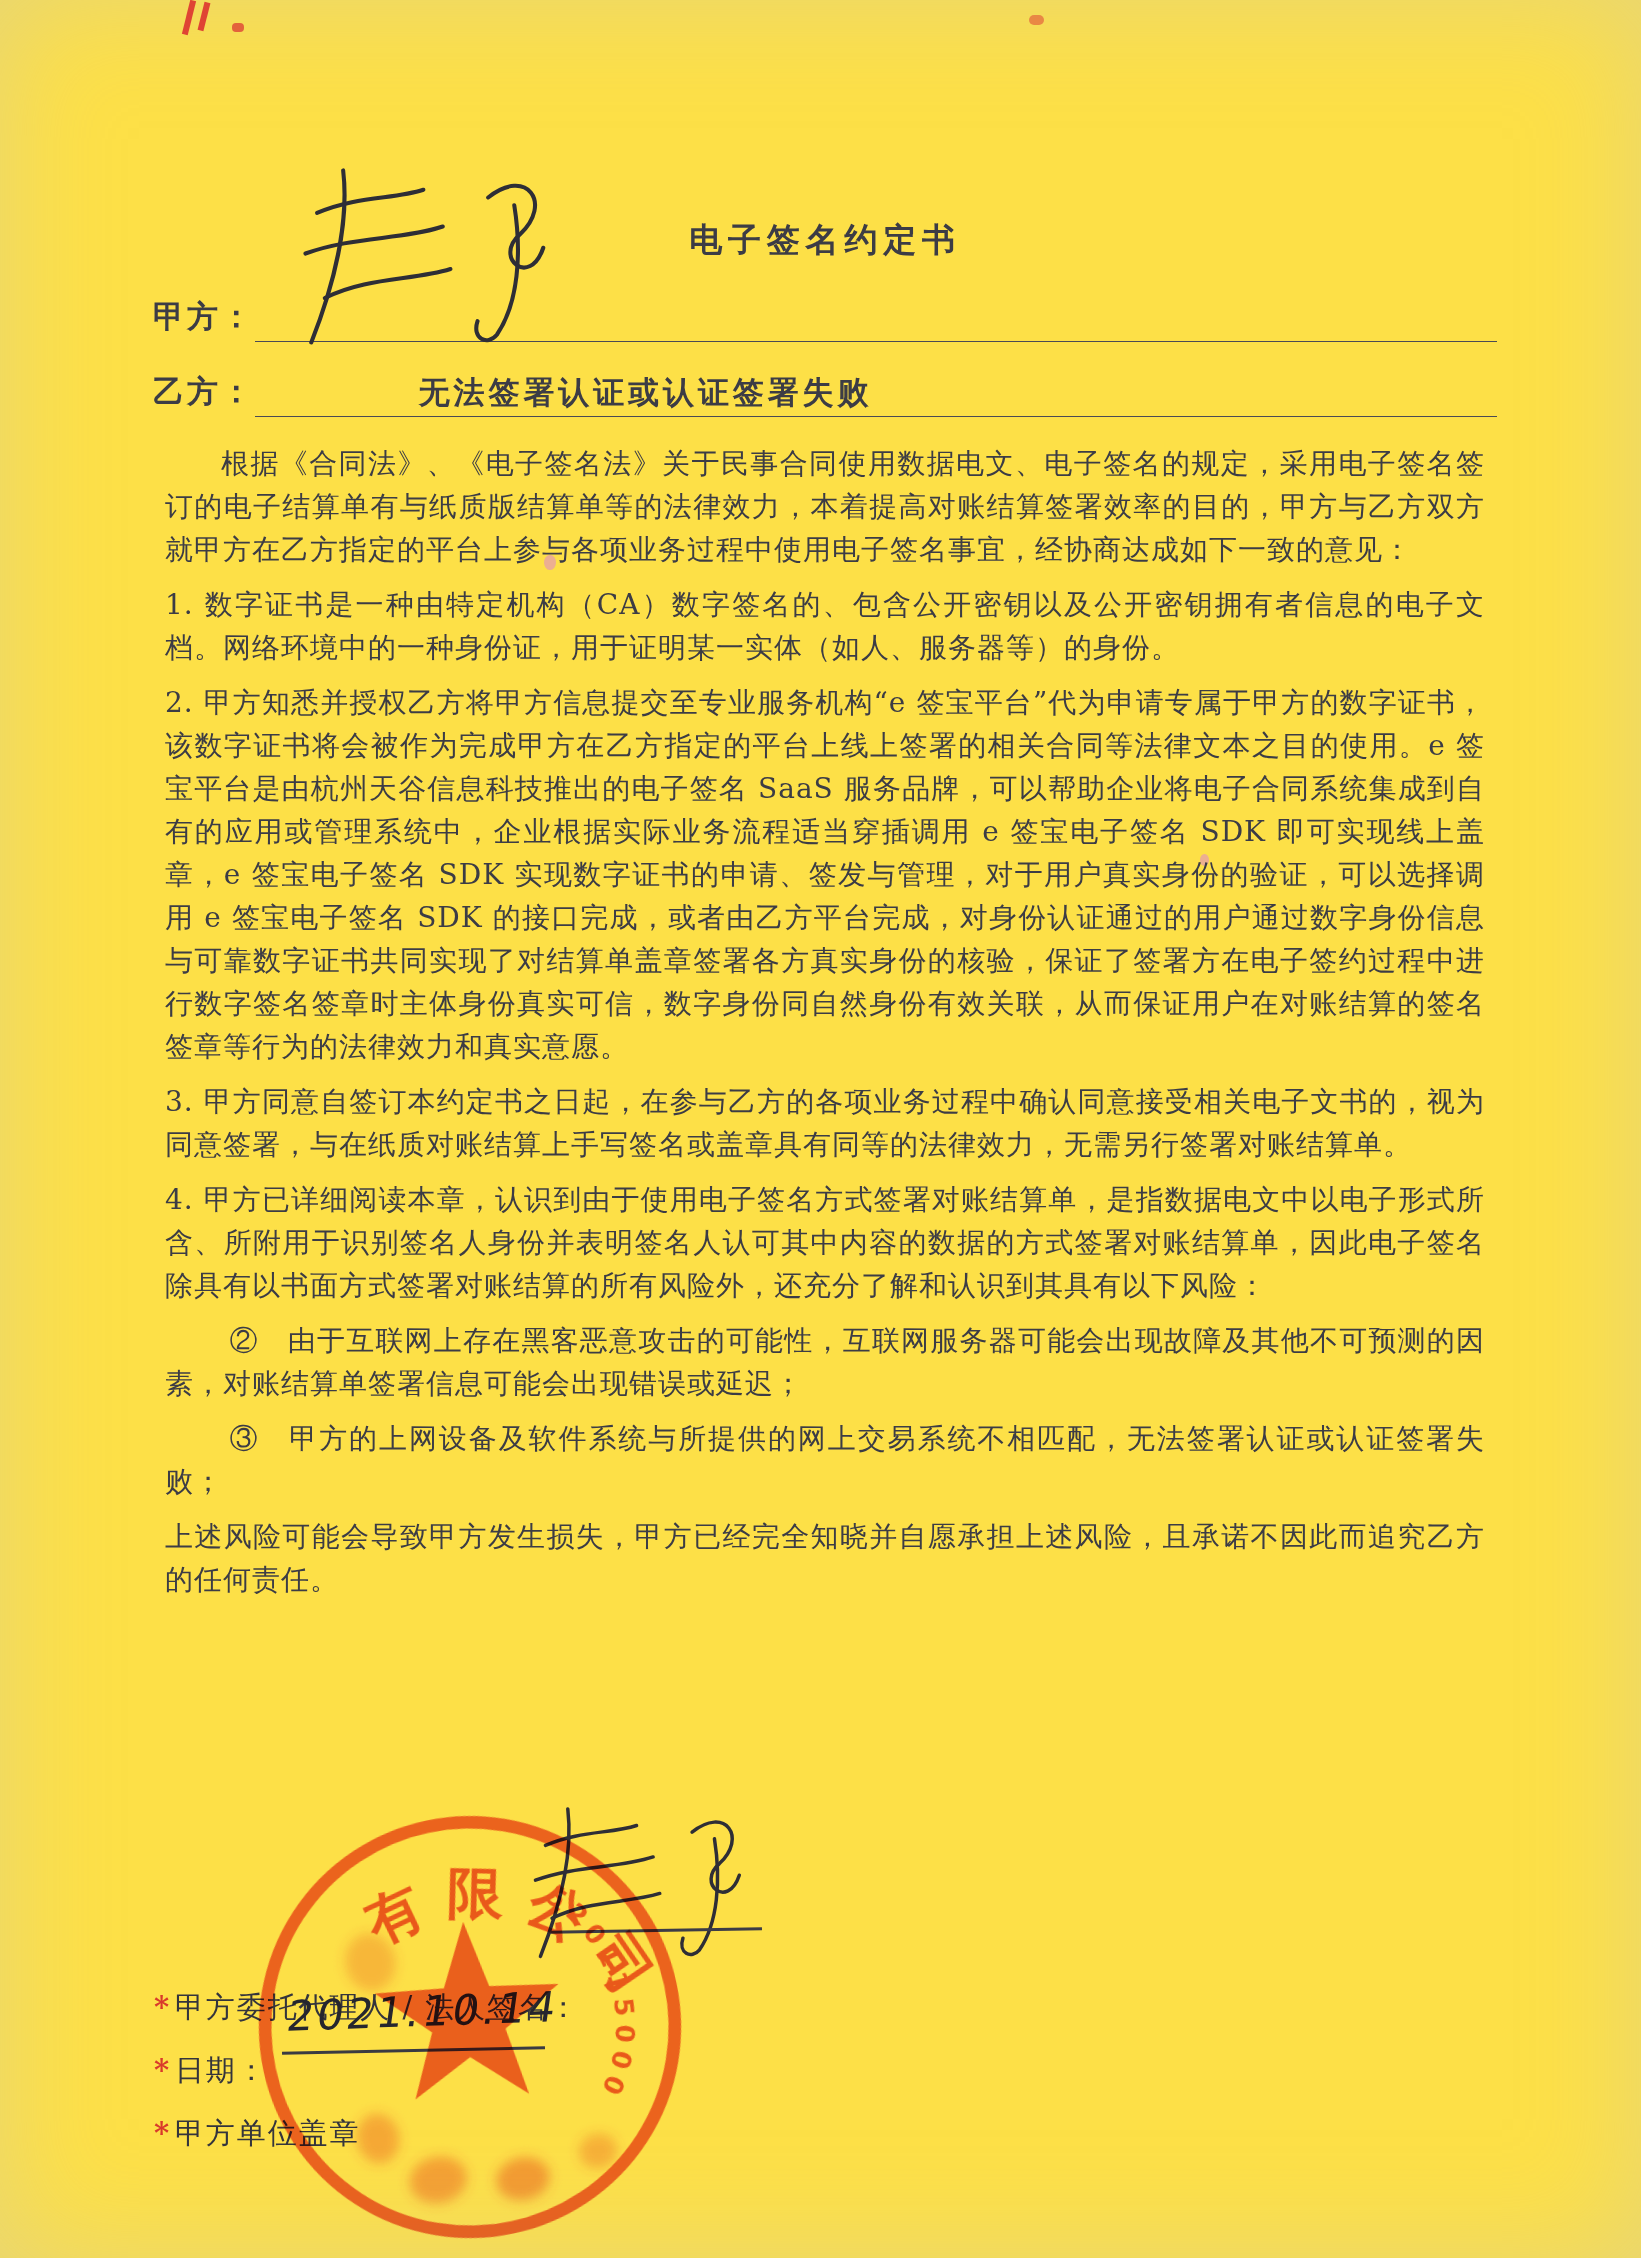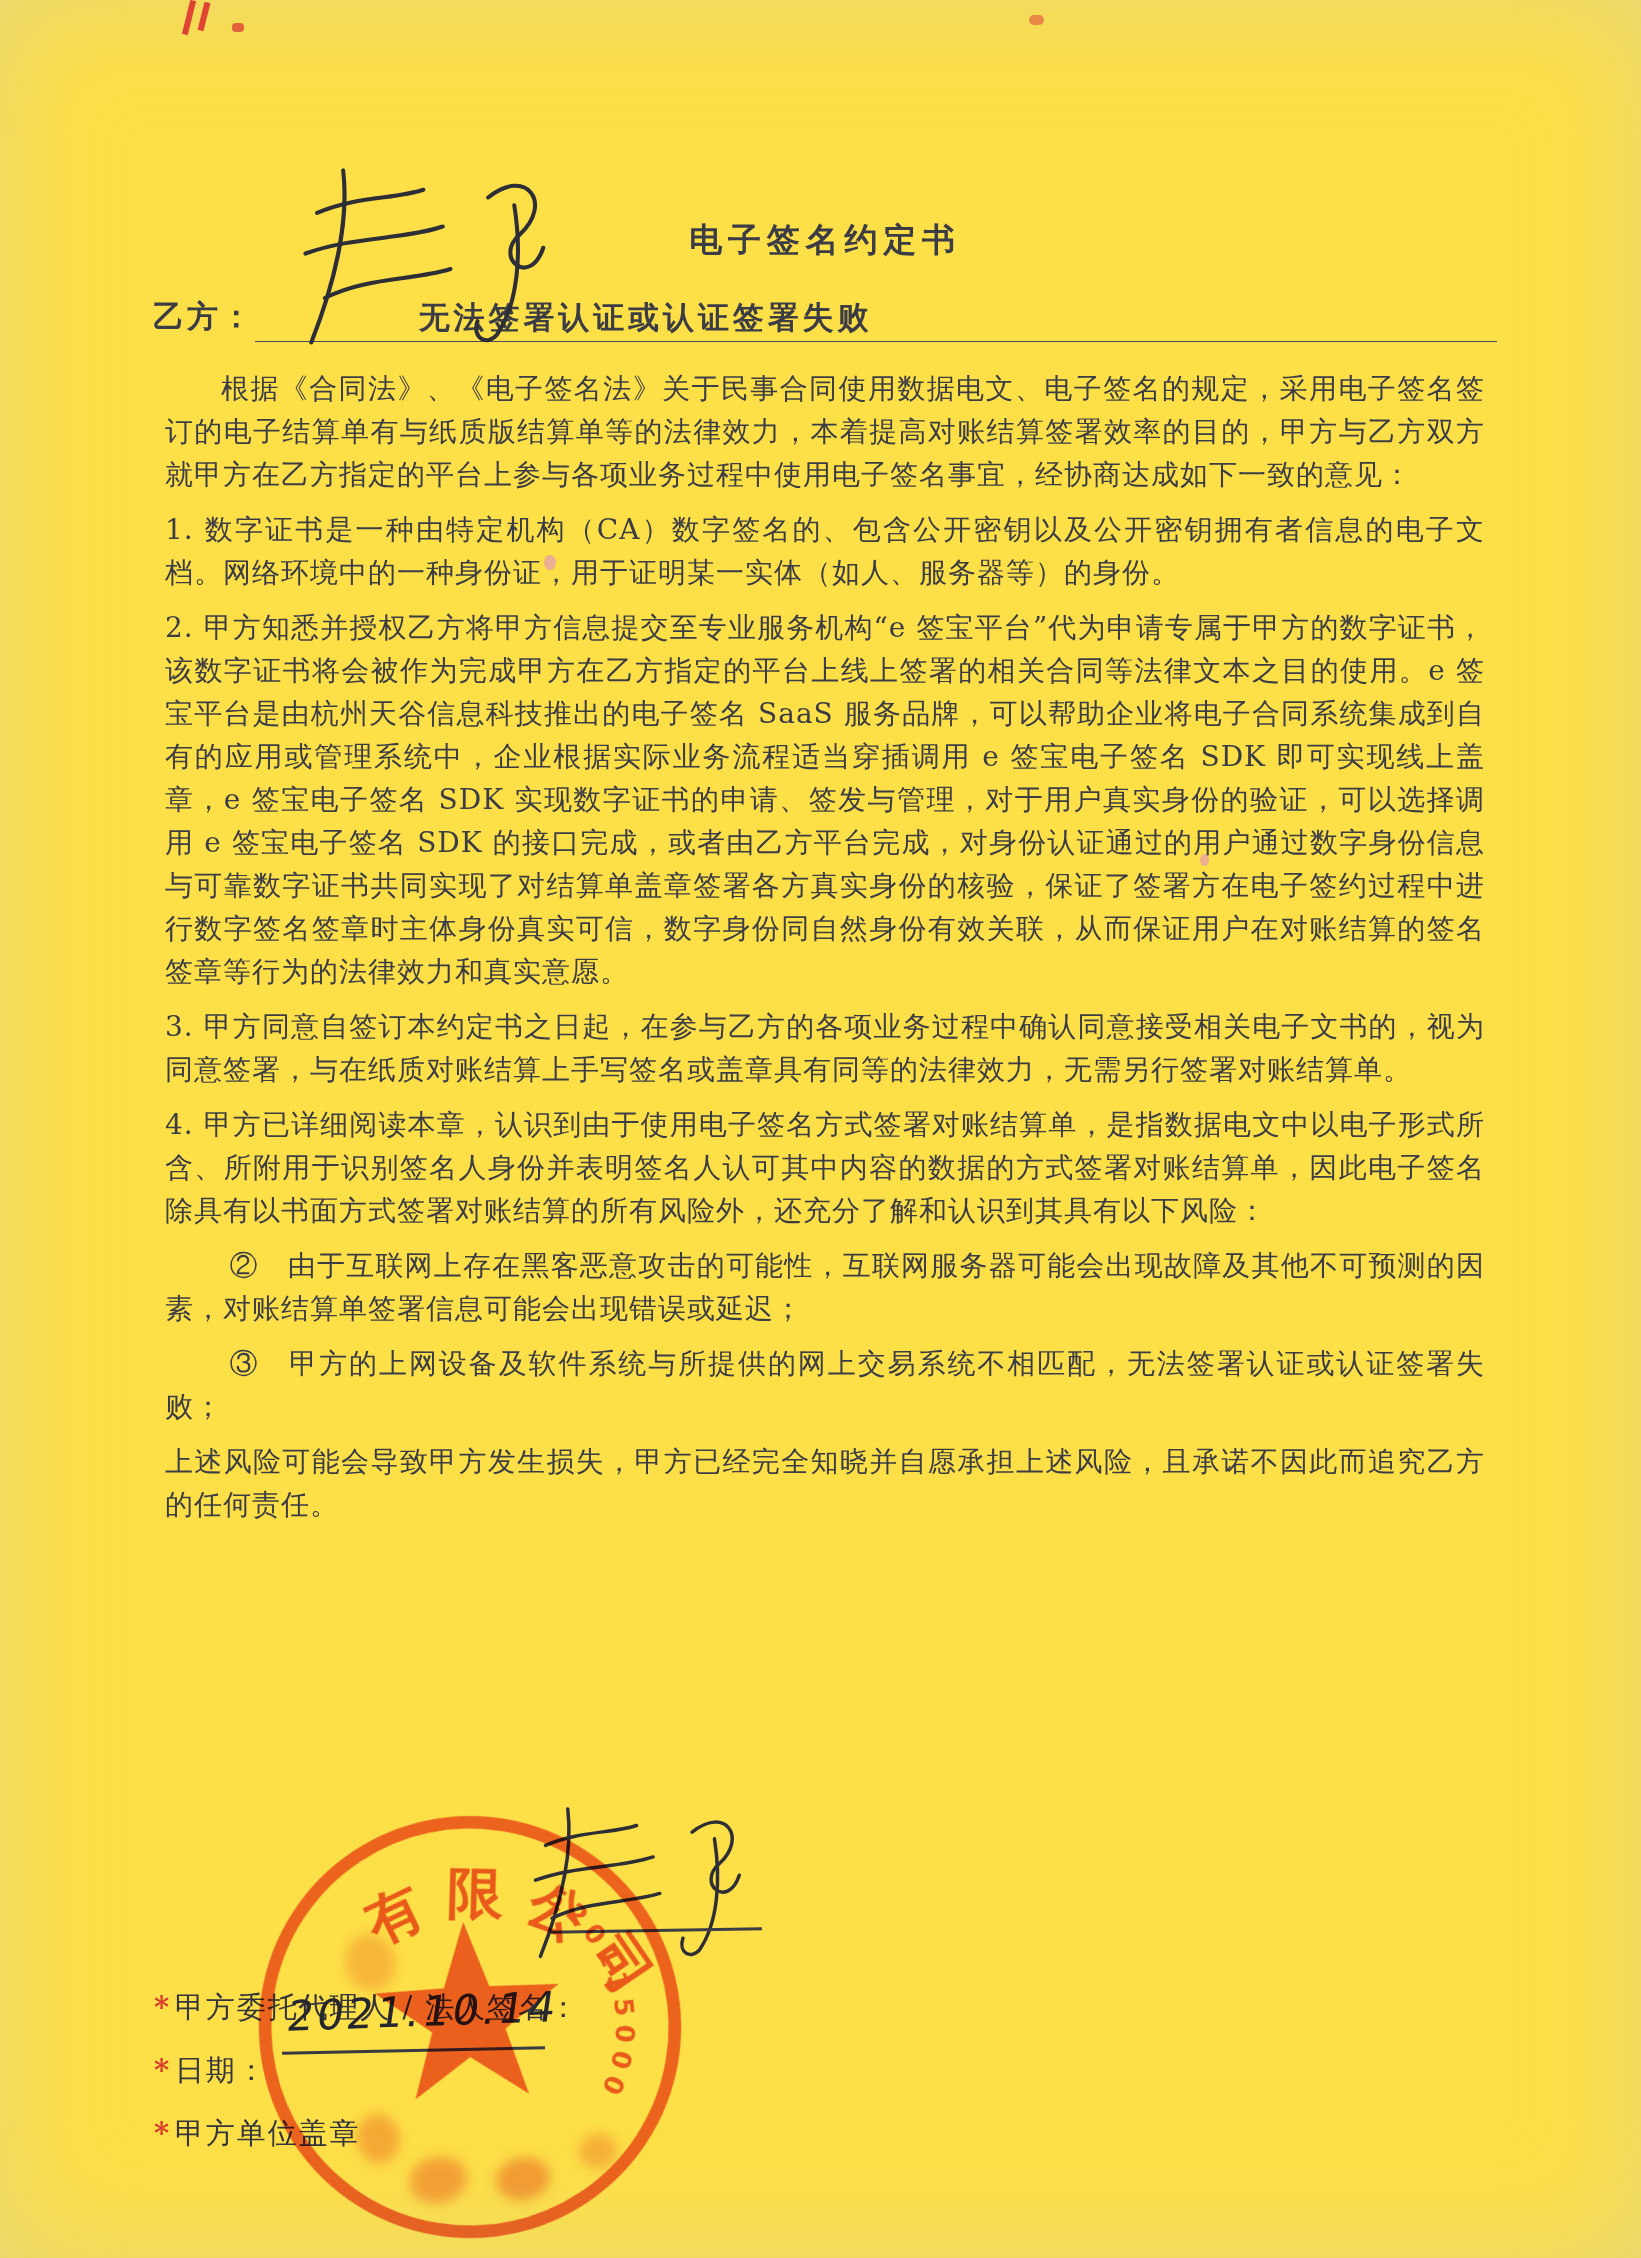--- a/index.html
+++ b/index.html
@@ -49,20 +49,24 @@
   <div class="red-mark" style="left:186px; top:0; width:5.8px; height:35px; transform:rotate(14deg);"></div>
   <div class="red-mark" style="left:201px; top:1.9px; width:5.8px; height:29px; transform:rotate(14deg);"></div>
   <div class="red-mark" style="left:232px; top:23px; width:11.6px; height:8.7px; border-radius:3.9px; opacity:.8;"></div>
   <div class="red-mark" style="left:1029px; top:15.4px; width:15.4px; height:9.7px; border-radius:5.8px; opacity:.55;"></div>
   <div class="pink-speck" style="left:544px; top:555px; width:11.6px; height:15.4px;"></div>
   <div class="pink-speck" style="left:1200px; top:854px; width:8.7px; height:11.6px;"></div>
 
   <div class="content">
     <h1 class="doc-title">电子签名约定书</h1>
 
+    <div class="party-row">
+      <span class="lbl">甲方：</span>
+      <span class="line"></span>
+    </div>
 
     <div class="party-row">
       <span class="lbl">乙方：</span>
       <span class="line company">无法签署认证或认证签署失败</span>
     </div>
 
     <div class="body-text">
       <p class="p-indent">根据《合同法》、《电子签名法》关于民事合同使用数据电文、电子签名的规定，采用电子签名签订的电子结算单有与纸质版结算单等的法律效力，本着提高对账结算签署效率的目的，甲方与乙方双方就甲方在乙方指定的平台上参与各项业务过程中使用电子签名事宜，经协商达成如下一致的意见：</p>
       <p>1. 数字证书是一种由特定机构（CA）数字签名的、包含公开密钥以及公开密钥拥有者信息的电子文档。网络环境中的一种身份证，用于证明某一实体（如人、服务器等）的身份。</p>
       <p>2. 甲方知悉并授权乙方将甲方信息提交至专业服务机构“e 签宝平台”代为申请专属于甲方的数字证书，该数字证书将会被作为完成甲方在乙方指定的平台上线上签署的相关合同等法律文本之目的使用。e 签宝平台是由杭州天谷信息科技推出的电子签名 SaaS 服务品牌，可以帮助企业将电子合同系统集成到自有的应用或管理系统中，企业根据实际业务流程适当穿插调用 e 签宝电子签名 SDK 即可实现线上盖章，e 签宝电子签名 SDK 实现数字证书的申请、签发与管理，对于用户真实身份的验证，可以选择调用 e 签宝电子签名 SDK 的接口完成，或者由乙方平台完成，对身份认证通过的用户通过数字身份信息与可靠数字证书共同实现了对结算单盖章签署各方真实身份的核验，保证了签署方在电子签约过程中进行数字签名签章时主体身份真实可信，数字身份同自然身份有效关联，从而保证用户在对账结算的签名签章等行为的法律效力和真实意愿。</p>

